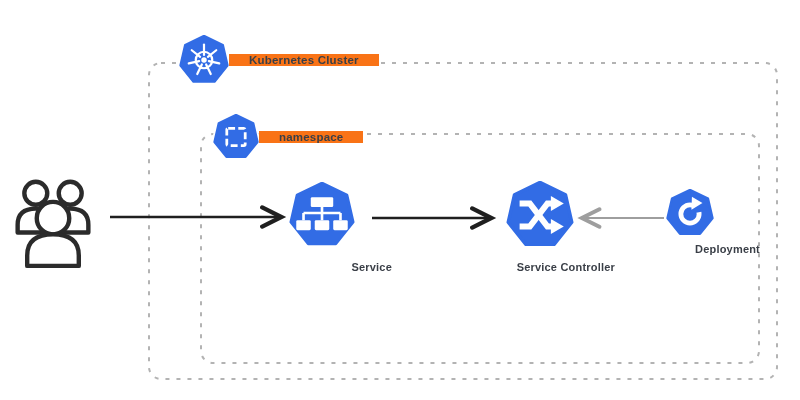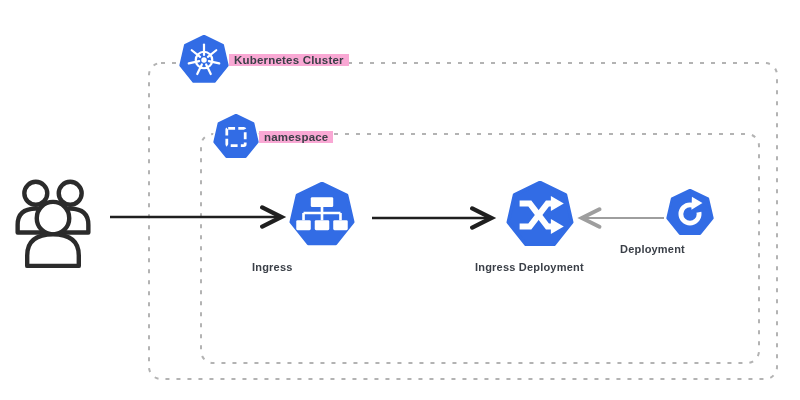--- a/index.html
+++ b/index.html
@@ -4,25 +4,25 @@
 <style>
   html,body{margin:0;padding:0;}
   body{
     width:800px;height:400px;position:relative;background:#ffffff;
     font-family:"Liberation Sans", sans-serif;overflow:hidden;
   }
   .overlay{position:absolute;left:0;top:0;width:800px;height:400px;}
   .abs{position:absolute;}
   .hdr{display:flex;align-items:center;}
   .hdr-label{
-    background:#f9a8d4;padding:0 5px;font-size:11.5px;font-weight:700;
+    background:#f97316;padding:0 20px;font-size:11.5px;font-weight:700;
     color:#3a3f47;letter-spacing:.2px;white-space:nowrap;
   }
   .node-label{
-    position:absolute;text-align:left;font-size:11px;font-weight:700;
+    position:absolute;text-align:right;font-size:11px;font-weight:700;
     color:#3a3f47;letter-spacing:.2px;
   }
 </style>
 </head>
 <body>
 
 <svg class="overlay" viewBox="0 0 800 400">
   <defs>
     <marker id="ah-black" markerWidth="12" markerHeight="12" refX="8" refY="5" orient="auto">
       <path d="M1,1 L9,5 L1,9" fill="none" stroke="#1f1f1f" stroke-width="1.8" stroke-linecap="round"></path>
@@ -86,32 +86,32 @@
     <line x1="50" y1="47" x2="50" y2="58"></line>
     <line x1="78" y1="47" x2="78" y2="58"></line>
   </g>
   <g fill="#ffffff">
     <rect x="33" y="23" width="34" height="15" rx="2"></rect>
     <rect x="11" y="58" width="22" height="15" rx="2"></rect>
     <rect x="39" y="58" width="22" height="15" rx="2"></rect>
     <rect x="67" y="58" width="22" height="15" rx="2"></rect>
   </g>
 </svg>
-<div class="node-label" style="left:252px;top:261px;width:140px;">Ingress</div>
+<div class="node-label" style="left:252px;top:261px;width:140px;">Service</div>
 
 <svg class="abs" style="left:506px;top:181px;" width="68" height="68" viewBox="0 0 100 100">
   <polygon points="50,2 87.5,20.1 96.8,60.7 70.8,93.2 29.2,93.2 3.2,60.7 12.5,20.1" fill="#326CE5" stroke="#326CE5" stroke-width="5" stroke-linejoin="round"></polygon>
   <g stroke="#ffffff" stroke-width="9" fill="none">
     <path d="M20,33 L35,33 L61,67 L69,67"></path>
     <path d="M20,67 L35,67 L61,33 L69,33"></path>
   </g>
   <polygon points="66,22 85,33 66,44" fill="#ffffff"></polygon>
   <polygon points="66,56 85,67 66,78" fill="#ffffff"></polygon>
 </svg>
-<div class="node-label" style="left:475px;top:261px;width:140px;">Ingress Deployment</div>
+<div class="node-label" style="left:475px;top:261px;width:140px;">Service Controller</div>
 
 <svg class="abs" style="left:666px;top:189px;" width="48" height="48" viewBox="0 0 100 100">
   <polygon points="50,2 87.5,20.1 96.8,60.7 70.8,93.2 29.2,93.2 3.2,60.7 12.5,20.1" fill="#326CE5" stroke="#326CE5" stroke-width="5" stroke-linejoin="round"></polygon>
   <circle cx="50" cy="52" r="19" fill="none" stroke="#ffffff" stroke-width="10"></circle>
   <polygon points="50,52 66,18 92,44" fill="#326CE5"></polygon>
   <polygon points="54,16 76,29 53,43" fill="#ffffff"></polygon>
 </svg>
 <div class="node-label" style="left:620px;top:243px;width:140px;">Deployment</div>
 
 </body></html>

